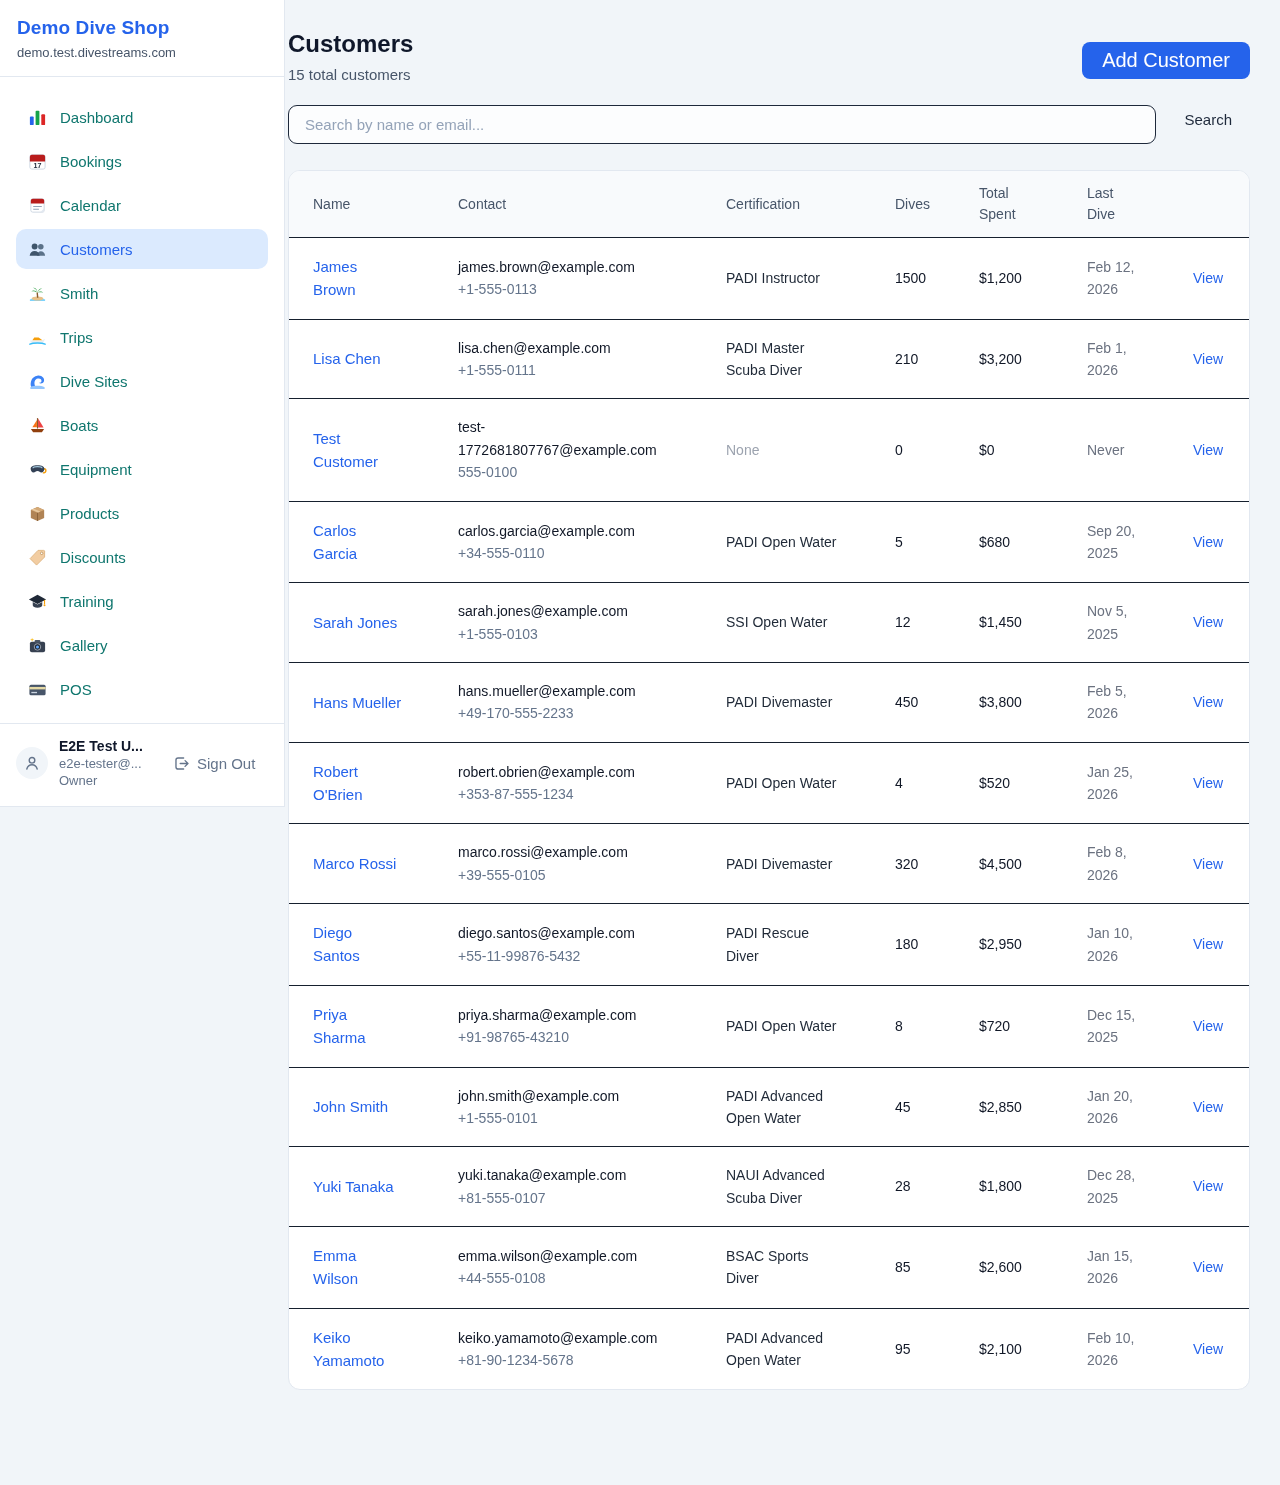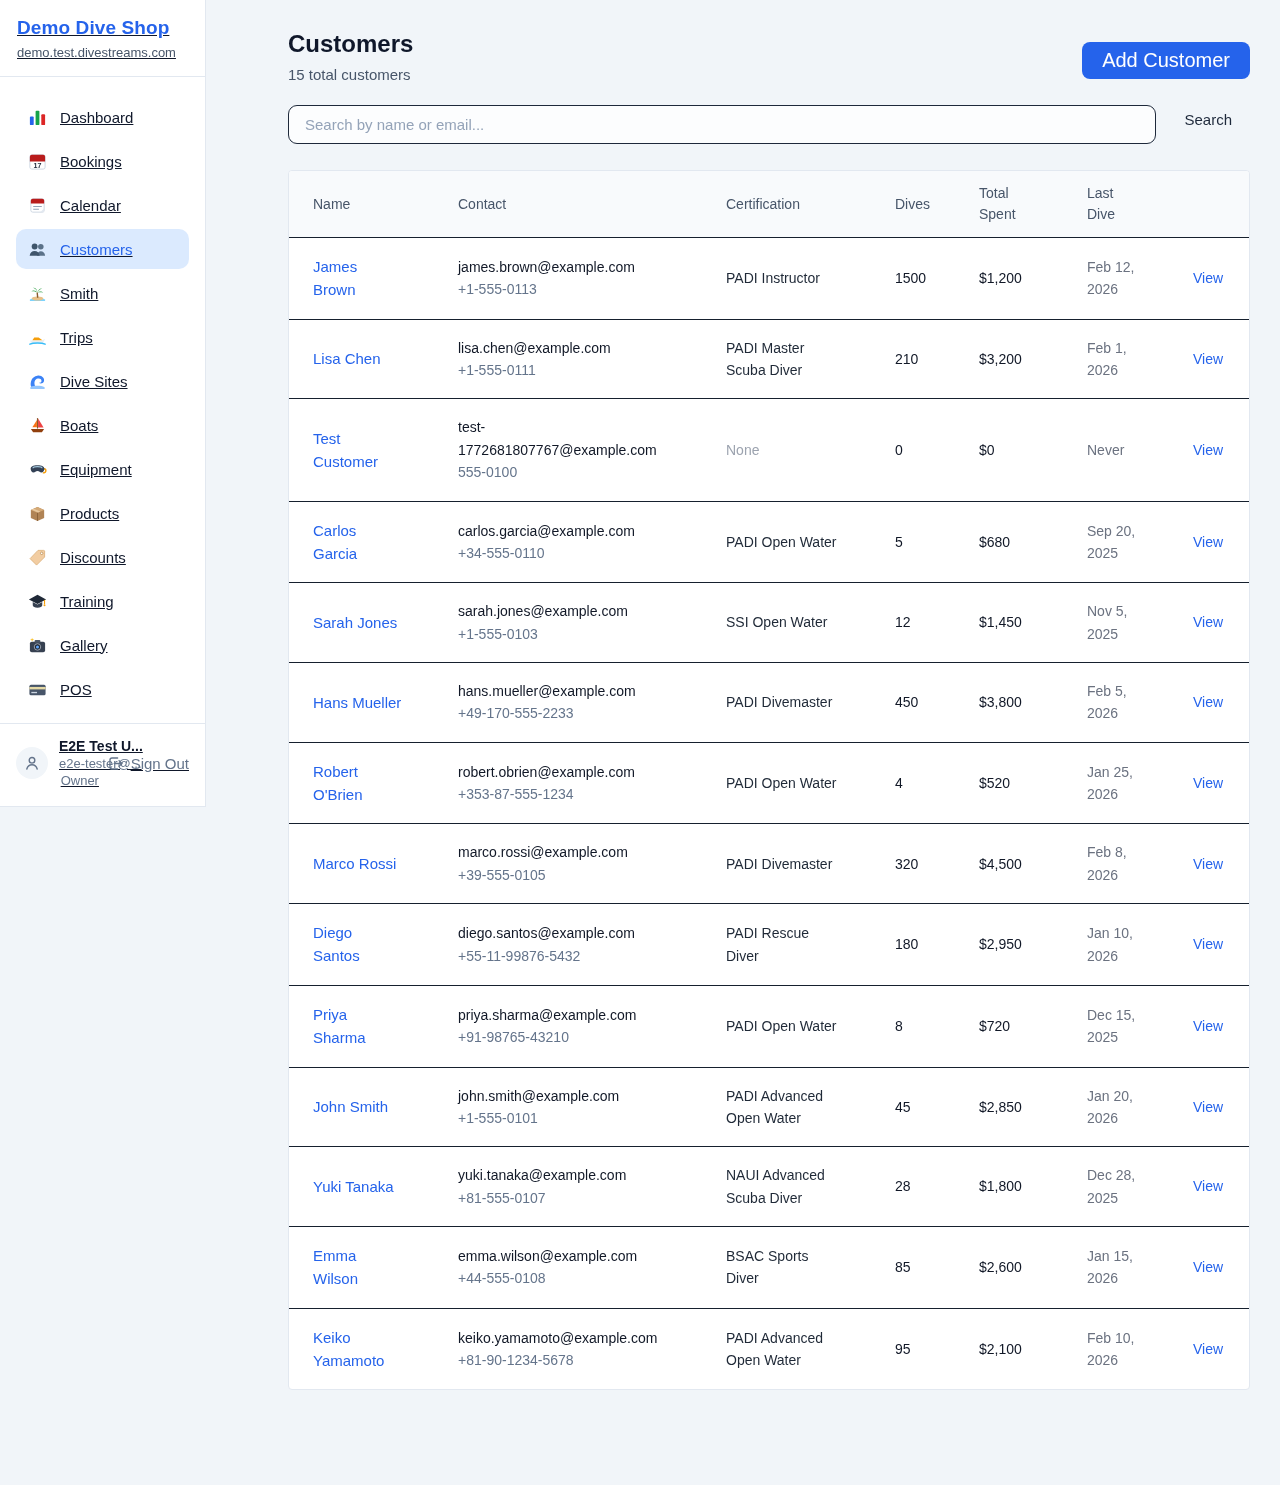--- a/index.html
+++ b/index.html
@@ -9,37 +9,36 @@
     background: #f1f5f9;
     font-family: "Liberation Sans", sans-serif;
     color: #0f172a;
     position: relative;
   }
 
   
   .sidebar {
     position: absolute;
     left: 0; top: 0;
-    width: 206px;
+    width: 285px;
     background: #ffffff;
     border-right: 1px solid #e2e8f0;
     border-bottom: 1px solid #e2e8f0;
-    text-decoration: underline;
   }
   .brand { padding: 17px 16px 16px 17px; border-bottom: 1px solid #e2e8f0; cursor: pointer; }
   .brand-title { font-size: 19px; font-weight: 700; color: #2563eb; letter-spacing: .1px; }
   .brand-sub { margin-top: 6px; font-size: 13px; color: #475569; }
 
   .nav { padding: 20px 16px 10px 16px; }
   .nav-item {
     display: flex; align-items: center;
     height: 40px; margin-bottom: 4px;
     padding: 0 12px;
     border-radius: 10px;
-    font-size: 15px; color: #0f172a;
+    font-size: 15px; color: #0f766e;
     cursor: pointer;
   }
   .nav-item.active { background: #dbeafe; color: #2563eb; }
   .nav-icon { width: 19px; height: 19px; margin-right: 13px; flex: 0 0 auto; display: inline-flex; }
   .nav-icon svg { width: 19px; height: 19px; }
   .nav-label { white-space: nowrap; }
 
   .user-footer {
     border-top: 1px solid #e2e8f0;
     padding: 14px 16px 18px 16px;
@@ -48,21 +47,21 @@
   .avatar {
     width: 32px; height: 32px; border-radius: 50%;
     background: #f1f5f9;
     display: flex; align-items: center; justify-content: center;
     flex: 0 0 auto;
   }
   .avatar svg { width: 20px; height: 20px; }
   .user-info { margin-left: 11px; min-width: 0; width: 108px; }
   .user-name { font-size: 14px; font-weight: 700; color: #0f172a; white-space: nowrap; }
   .user-email { font-size: 13px; color: #64748b; white-space: nowrap; margin-top: 2px; }
-  .user-role { font-size: 13px; color: #64748b; margin-top: 2px; text-align: center; }
+  .user-role { font-size: 13px; color: #64748b; margin-top: 2px; }
   .signout-btn {
     margin-left: 6px;
     display: inline-flex; align-items: center;
     background: none; border: none; cursor: pointer;
     font-family: inherit; font-size: 15px; color: #64748b;
     white-space: nowrap;
   }
   .signout-btn svg { width: 17px; height: 17px; margin-right: 7px; }
 
   
@@ -94,21 +93,21 @@
     background: none; border: none; cursor: pointer;
     font-family: inherit; font-size: 15px; color: #1e293b;
     margin-left: 28px; margin-right: 18px; padding: 6px 0;
   }
 
   
   .table-card {
     margin-top: 26px;
     background: #ffffff;
     border: 1px solid #e2e8f0;
-    border-radius: 4px;
+    border-radius: 12px;
     overflow: hidden;
   }
   table { width: 100%; border-collapse: collapse; table-layout: fixed; }
   col.c-name { width: 145px; }
   col.c-contact { width: 268px; }
   col.c-cert { width: 169px; }
   col.c-dives { width: 84px; }
   col.c-spent { width: 108px; }
   col.c-last { width: 106px; }
   col.c-view { width: 82px; }

